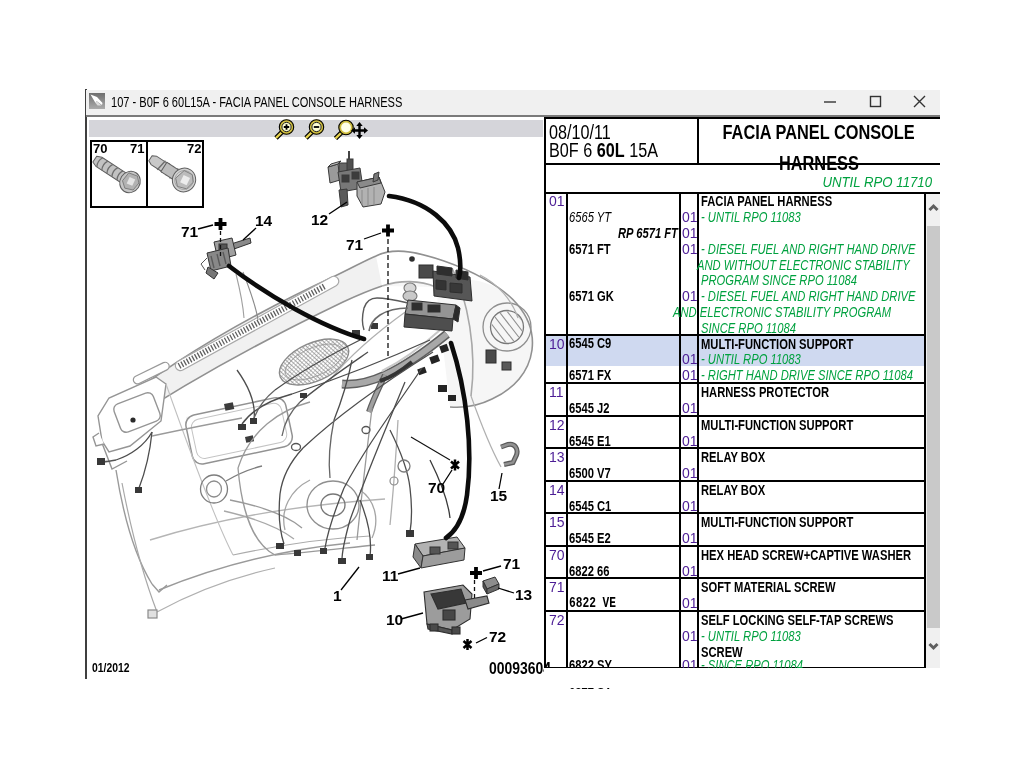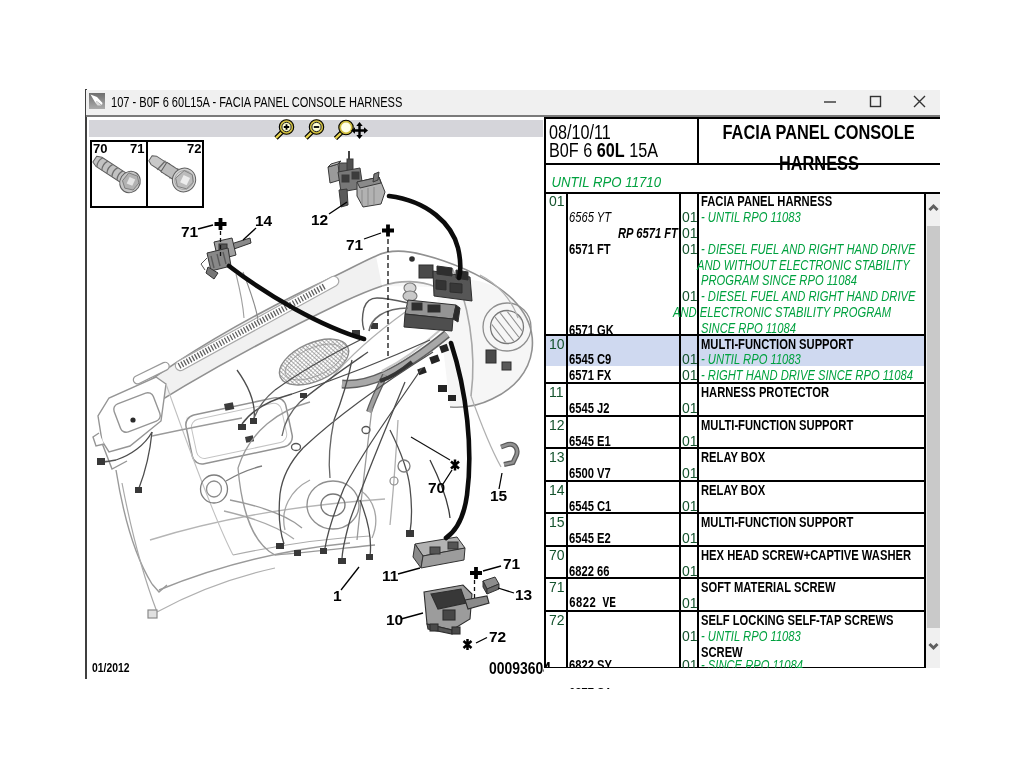--- a/index.html
+++ b/index.html
@@ -5,21 +5,21 @@
 html,body{margin:0;padding:0;background:#fff;width:1024px;height:768px;overflow:hidden;}
 body{font-family:"Liberation Sans",sans-serif;position:relative;}
 .abs{position:absolute;}
 .t{display:inline-block;transform:scaleX(0.80);transform-origin:0 0;white-space:nowrap;}
 .tc{display:inline-block;transform:scaleX(0.82);transform-origin:50% 0;white-space:nowrap;}
 .tr{display:inline-block;transform:scaleX(0.80);transform-origin:100% 0;white-space:nowrap;}
 .ln{position:absolute;background:#000;}
 .g{color:#00a13f;font-style:italic;}
 .b{font-weight:bold;}
 .row{position:absolute;font-size:14px;line-height:16px;height:16px;}
-.num{color:#14532d;}
+.num{color:#4c1d95;}
 </style>
 </head>
 <body>
 
 <div class="abs" style="left:84.5px;top:89px;width:2px;height:590px;background:#3f3f3f;"></div>
 
 <div class="abs" style="left:86px;top:89.5px;width:854px;height:25.5px;background:#f0f0f0;"></div>
 <div class="abs" style="left:86px;top:115px;width:854px;height:1.8px;background:#7a7a7a;"></div>
 
 <svg class="abs" style="left:89px;top:93px;" width="16" height="16" viewBox="0 0 16 16">
@@ -126,42 +126,42 @@
 <div class="ln" style="left:566px;top:192px;width:1.5px;height:476px;"></div>
 <div class="ln" style="left:679px;top:192px;width:1.5px;height:476px;"></div>
 <div class="ln" style="left:697px;top:117px;width:1.5px;height:47px;"></div>
 <div class="ln" style="left:697px;top:192px;width:1.5px;height:476px;"></div>
 <div class="ln" style="left:924px;top:192px;width:1.5px;height:476px;"></div>
 
 <div class="abs" style="left:549px;top:121px;font-size:20px;"><span class="t" style="transform:scaleX(0.81);">08/10/11</span></div>
 <div class="abs" style="left:549px;top:139px;font-size:20px;"><span class="t" style="transform:scaleX(0.81);">B0F 6 <b>60L</b> 15A</span></div>
 <div class="abs" style="left:698px;top:121px;width:242px;text-align:center;font-size:20px;font-weight:bold;"><span class="tc" style="transform:scaleX(0.817);">FACIA PANEL CONSOLE</span></div>
 <div class="abs" style="left:698px;top:152px;width:242px;text-align:center;font-size:20px;font-weight:bold;"><span class="tc" style="transform:scaleX(0.817);">HARNESS</span></div>
-<div class="abs" style="left:544px;top:173px;width:396px;text-align:left;font-size:15px;"><span class="tc g" style="transform:scaleX(0.88);">UNTIL RPO 11710</span></div>
+<div class="abs" style="left:544px;top:173px;width:396px;text-align:right;font-size:15px;"><span class="tc g" style="transform:scaleX(0.88);">UNTIL RPO 11710</span></div>
 
 <div class="row num" style="left:549px;top:193px;">01</div>
 <div class="row b" style="left:700.5px;top:193px;"><span class="t">FACIA PANEL HARNESS</span></div>
 <div class="row" style="left:568.5px;top:209px;font-style:italic;"><span class="t">6565 YT</span></div>
 <div class="row num" style="left:682px;top:209px;">01</div>
 <div class="row g" style="left:700.5px;top:209px;"><span class="t">- UNTIL RPO 11083</span></div>
 <div class="row b" style="left:566px;top:225px;width:112px;text-align:right;font-style:italic;"><span class="tr">RP 6571 FT</span></div>
 <div class="row num" style="left:682px;top:225px;">01</div>
 <div class="row b" style="left:568.5px;top:241px;"><span class="t">6571 FT</span></div>
 <div class="row num" style="left:682px;top:241px;">01</div>
 <div class="row g" style="left:700.5px;top:241px;"><span class="t">- DIESEL FUEL AND RIGHT HAND DRIVE</span></div>
 <div class="row g" style="left:697px;top:257px;"><span class="t">AND WITHOUT ELECTRONIC STABILITY</span></div>
 <div class="row g" style="left:700.5px;top:272px;"><span class="t">PROGRAM SINCE RPO 11084</span></div>
-<div class="row b" style="left:568.5px;top:288px;margin-top:34px;"><span class="t">6571 GK</span></div>
+<div class="row b" style="left:568.5px;top:288px;"><span class="t">6571 GK</span></div>
 <div class="row num" style="left:682px;top:288px;">01</div>
 <div class="row g" style="left:700.5px;top:288px;"><span class="t">- DIESEL FUEL AND RIGHT HAND DRIVE</span></div>
 <div class="row g" style="left:673px;top:304px;"><span class="t">AND ELECTRONIC STABILITY PROGRAM</span></div>
 <div class="row g" style="left:700.5px;top:320px;"><span class="t">SINCE RPO 11084</span></div>
 <div class="row num" style="left:549px;top:336px;">10</div>
 <div class="row b" style="left:700.5px;top:336px;"><span class="t">MULTI-FUNCTION SUPPORT</span></div>
-<div class="row b" style="left:568.5px;top:351px;text-align:center;"><span class="t">6545 C9</span></div>
+<div class="row b" style="left:568.5px;top:335px;text-align:center;"><span class="t">6545 C9</span></div>
 <div class="row num" style="left:682px;top:351px;">01</div>
 <div class="row g" style="left:700.5px;top:351px;"><span class="t">- UNTIL RPO 11083</span></div>
 <div class="row b" style="left:568.5px;top:367px;"><span class="t">6571 FX</span></div>
 <div class="row num" style="left:682px;top:367px;">01</div>
 <div class="row g" style="left:700.5px;top:367px;"><span class="t">- RIGHT HAND DRIVE SINCE RPO 11084</span></div>
 <div class="row num" style="left:549px;top:384px;">11</div>
 <div class="row b" style="left:700.5px;top:384px;"><span class="t">HARNESS PROTECTOR</span></div>
 <div class="row b" style="left:568.5px;top:400px;"><span class="t">6545 J2</span></div>
 <div class="row num" style="left:682px;top:400px;">01</div>
 <div class="row num" style="left:549px;top:416.5px;">12</div>

